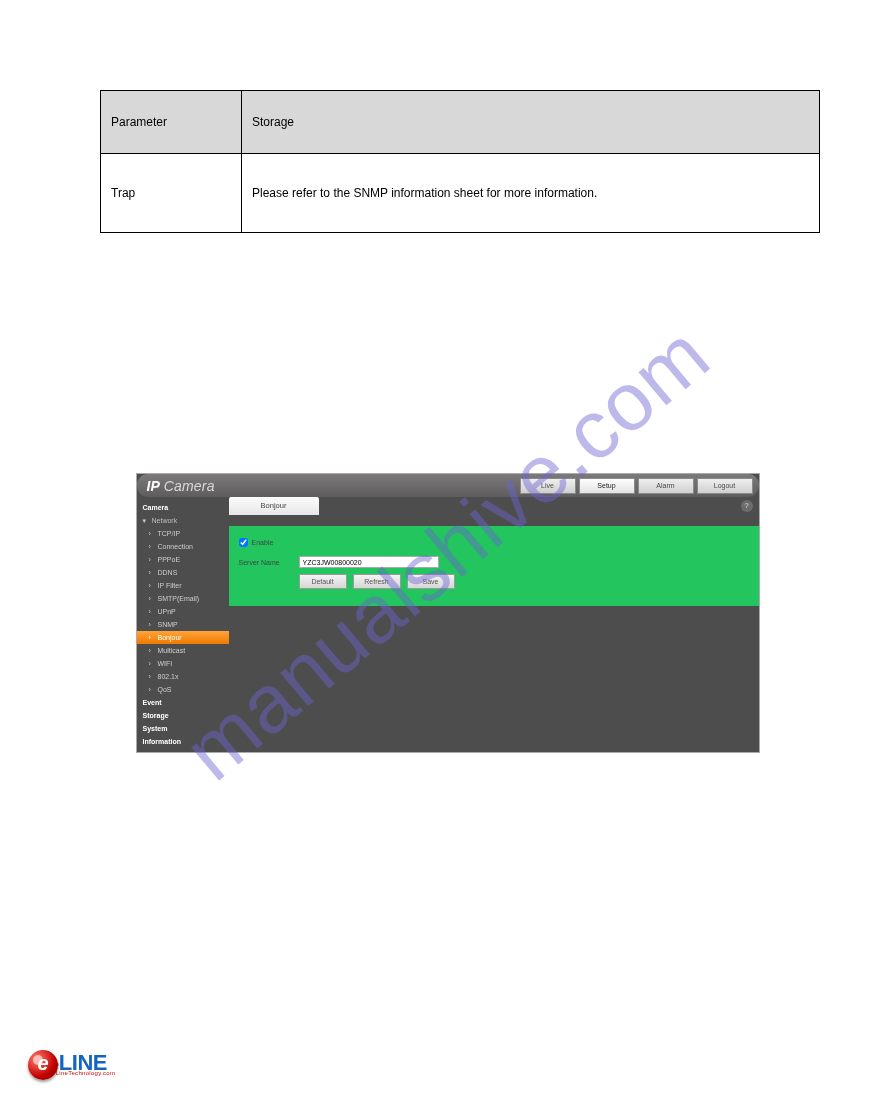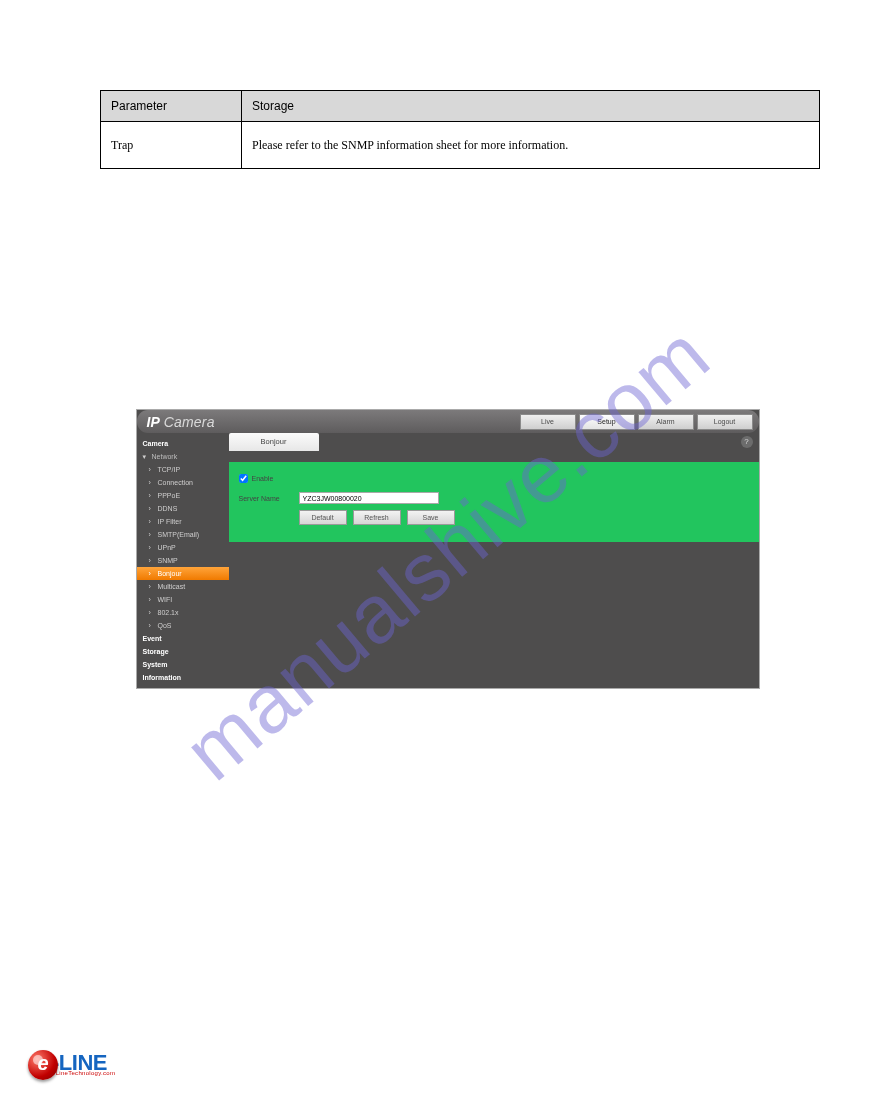--- a/index.html
+++ b/index.html
@@ -1,25 +1,25 @@
 <!DOCTYPE html>
 <html><head>
 <meta charset="utf-8">
 <style>
   html,body{margin:0;padding:0;font-family:Arial,Helvetica,sans-serif;background:#fff;width:893px;}
   .page{width:893px;height:1106px;position:relative;box-sizing:border-box;padding:60px 46px 0 46px;}
 
   
   .param-table{width:100%;border-collapse:collapse;margin:30px 0 0 54px;width:720px;}
-  .param-table th,.param-table td{border:1px solid #000;padding:4px 10px;font-size:12px;color:#000;text-align:left;}
+  .param-table th,.param-table td{border:1px solid #000;padding:20px 10px;font-size:12px;color:#000;text-align:left;}
   .param-table th{background:#d8d8d8;font-weight:400;}
   .param-table tr:first-child th{background:#d8d8d8;}
   .param-table .col1{width:120px;}
   .param-table .head-row td, .param-table .head-row th{background:#d8d8d8;height:22px;}
-  .param-table .body-row td, .param-table .body-row th{background:#fff;height:38px;font-family:Liberation Serif, serif;}
+  .param-table .body-row td, .param-table .body-row th{background:#fff;height:38px;}
 
   
   .shot-wrap{margin:240px auto 0 auto;width:622px;}
   .shot{width:622px;border:1px solid #aaa;background:#4e4d4d;}
 
   
   .topbar{height:23px;background:linear-gradient(#7c7a7b,#5e5c5d);display:flex;align-items:center;padding:0 6px;color:#fff;font-size:13px;border-radius:11px;}
   .brand{font-style:italic;font-weight:bold;font-size:14px;letter-spacing:0.2px;margin-left:4px;}
   .brand .ip{color:#fff;font-style:italic;}
   .brand .cam{color:#d9d9d9;font-weight:400;}

